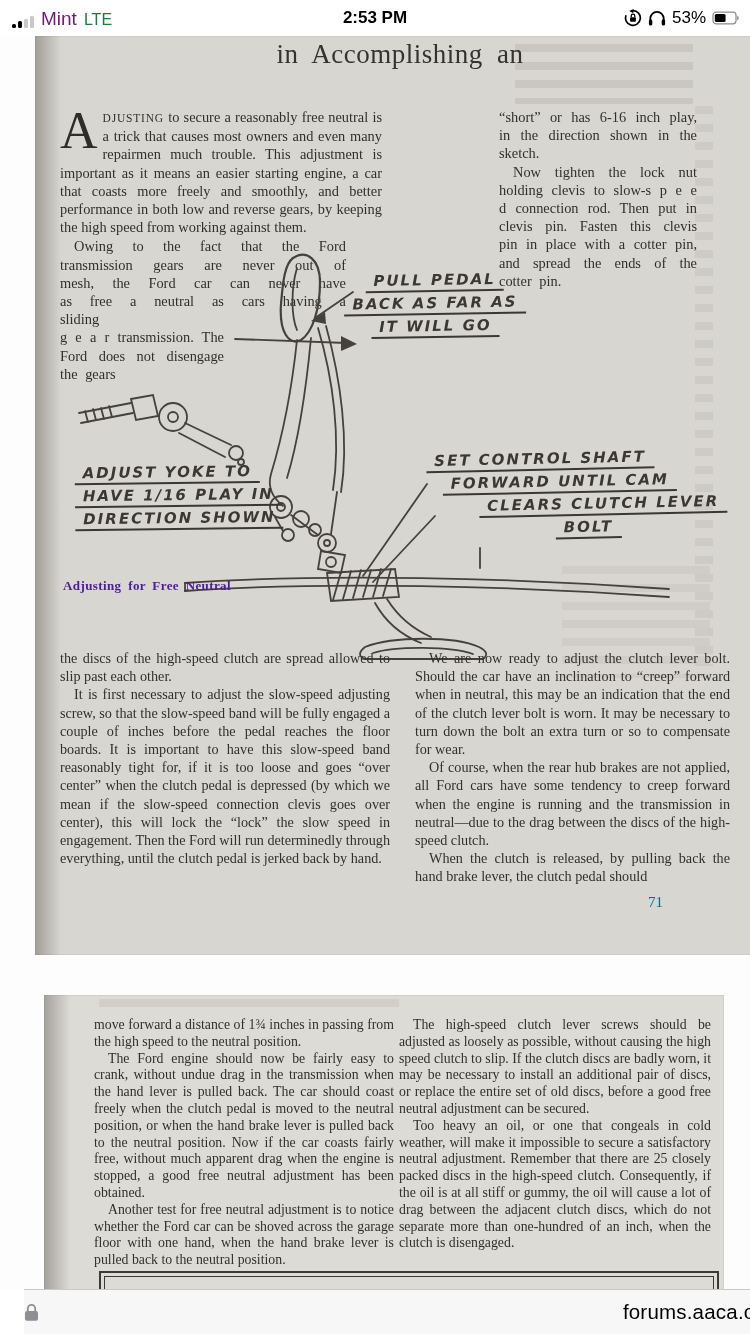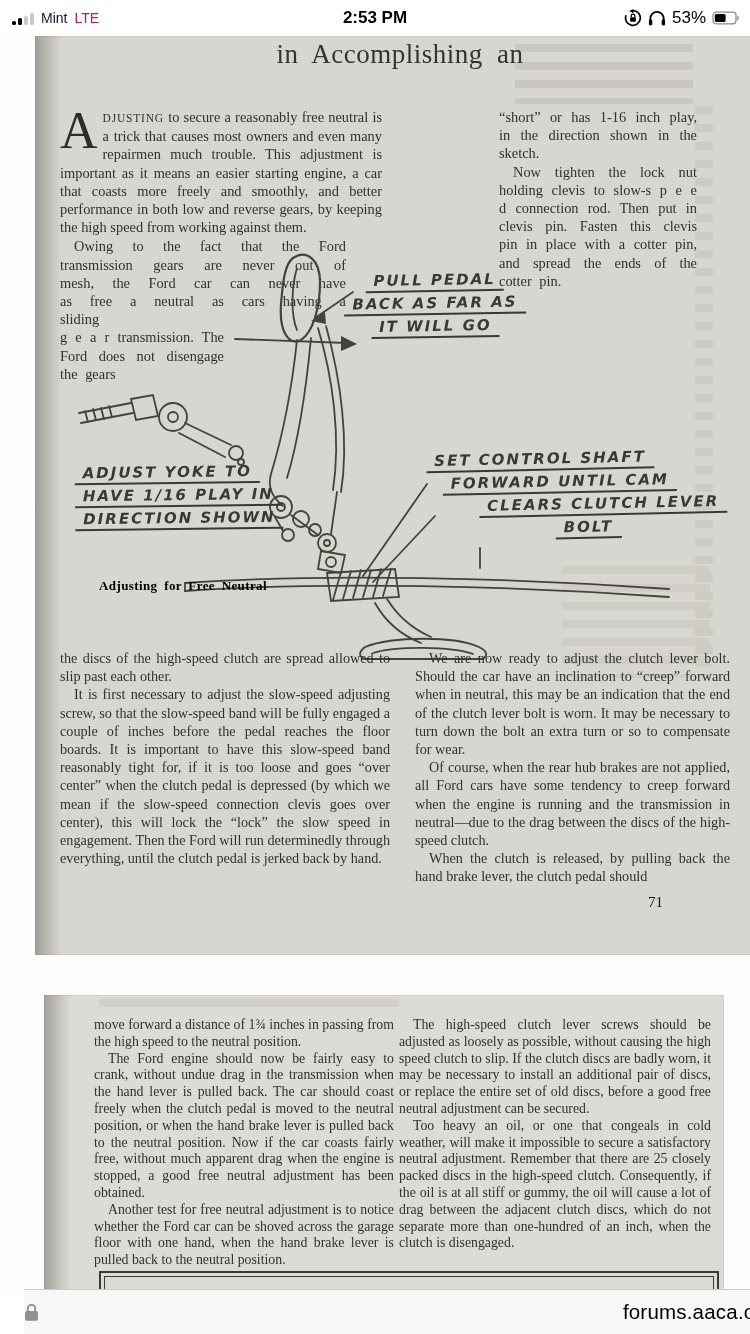--- a/index.html
+++ b/index.html
@@ -3,22 +3,22 @@
 <meta charset="utf-8">
 <style>
   html,body{margin:0;padding:0;background:#e9e9e9;}
   .screen{position:relative;width:750px;height:1334px;background:#ffffff;overflow:hidden;
           font-family:"Liberation Sans",sans-serif;}
 
   
   .status-bar{position:absolute;top:0;left:0;width:750px;height:36px;background:#fff;
               display:flex;align-items:center;justify-content:space-between;z-index:50;}
   .sb-left{display:flex;align-items:flex-end;gap:7px;padding-left:12px;}
-  .sb-carrier{font-size:14px;font-weight:500;color:#0f172a;line-height:1;}
-  .sb-network{font-size:14px;color:#be185d;line-height:1;}
+  .sb-carrier{font-size:19px;font-weight:500;color:#701a75;line-height:1;}
+  .sb-network{font-size:16px;color:#15803d;line-height:1;}
   .sb-center{position:absolute;left:0;right:0;text-align:center;font-size:17px;font-weight:700;color:#000;pointer-events:none;}
   .sb-right{display:flex;align-items:center;gap:6px;padding-right:10px;z-index:2;}
   .sb-batt-text{font-size:17px;color:#000;}
   .sig{display:flex;align-items:flex-end;gap:2px;height:12px;}
   .sig i{display:block;width:4px;border-radius:1.5px;}
   .sig i:nth-child(1){height:4px;background:#000;}
   .sig i:nth-child(2){height:7px;background:#000;}
   .sig i:nth-child(3){height:9px;background:#c8c8ca;}
   .sig i:nth-child(4){height:12px;background:#c8c8ca;}
 
@@ -48,23 +48,23 @@
   .p2{width:286px;word-spacing:12px;margin-top:1px;}
   .narrow-left{width:164px;word-spacing:5px;}
   .narrow-right{margin-left:112px;width:198px;}
   .ws{word-spacing:4px;}
 
   .lower-left{left:25px;top:613px;width:330px;}
   .lower-right{left:350px;top:613px;width:315px;margin-left:30px;}
   .lower-left .para,.lower-right .para{font-size:14.2px;line-height:18.2px;}
 
   .caption{position:absolute;left:28px;top:542px;font-family:"Liberation Serif",serif;
-           font-weight:bold;font-size:13px;letter-spacing:.4px;word-spacing:3px;color:#000000;margin-left:36px;}
+           font-weight:bold;font-size:13px;letter-spacing:.4px;word-spacing:3px;color:#4c1d95;}
   .pageno{position:absolute;left:613px;top:858px;font-family:"Liberation Serif",serif;
-          font-size:15px;color:#0f172a;}
+          font-size:15px;color:#0369a1;}
 
   
   .diagram{position:absolute;left:0;top:180px;pointer-events:none;}
   .ann{position:absolute;font-family:"DejaVu Sans",sans-serif;font-style:italic;font-weight:600;
        font-size:15px;letter-spacing:2px;color:#3b3833;white-space:nowrap;}
   .ann-line{display:table;border-bottom:2.2px solid #3b3833;padding:0 8px 1px;margin:0 0 3px;line-height:17px;}
   .ann-pp{left:302px;top:236px;width:196px;transform:rotate(-1deg);}
   .ann-pp .ann-line{margin:0 auto 3px;}
   .ann-ay{left:40px;top:428px;transform:rotate(-.7deg);}
   .ann-sc{left:392px;top:414px;transform:rotate(-1.2deg);}
@@ -133,21 +133,21 @@
       </div>
 
       <div class="col col-left">
         <p class="para lead"><span class="dropcap">A</span><span class="sc">DJUSTING</span><span> to secure a reasonably free neutral is a trick that causes most owners and even many repairmen much trouble.  This adjustment is important as it means an easier starting engine, a car that coasts more freely and smoothly, and better performance in both low and reverse gears, by keeping the high speed from working against them.</span></p>
         <p class="para ind p2">Owing to the fact that the Ford transmission gears are never out of mesh, the Ford car can never have as free a neutral as cars having a sliding</p>
         <p class="para narrow-left ws">g e a r  transmission. The Ford does not disengage the gears</p>
       </div>
 
       <div class="col col-right">
         <div class="narrow-right">
-          <p class="para ws">“short” or has 1-16 inch play, in the direction shown in the sketch.</p>
+          <p class="para ws">“short” or has 6-16 inch play, in the direction shown in the sketch.</p>
           <p class="para ws ind">Now tighten the lock nut holding clevis to slow-s p e e d connection rod.  Then put in clevis pin.  Fasten this clevis pin in place with a cotter pin, and spread the ends of the cotter pin.</p>
         </div>
       </div>
 
       <svg class="diagram" width="682" height="460" viewBox="0 0 682 460" fill="none" stroke="#45423c" stroke-width="1.8" stroke-linecap="round">
 
         <path stroke-width="2.2" d="M258,42 C272,33 285,44 285,66 C285,92 278,116 266,124 C254,130 244,116 246,88 C248,64 250,48 258,42 Z"></path>
         <path d="M262,52 C256,72 256,100 262,114"></path>
 
         <path d="M262,124 C258,162 250,212 236,258 C232,272 238,282 248,290"></path>

